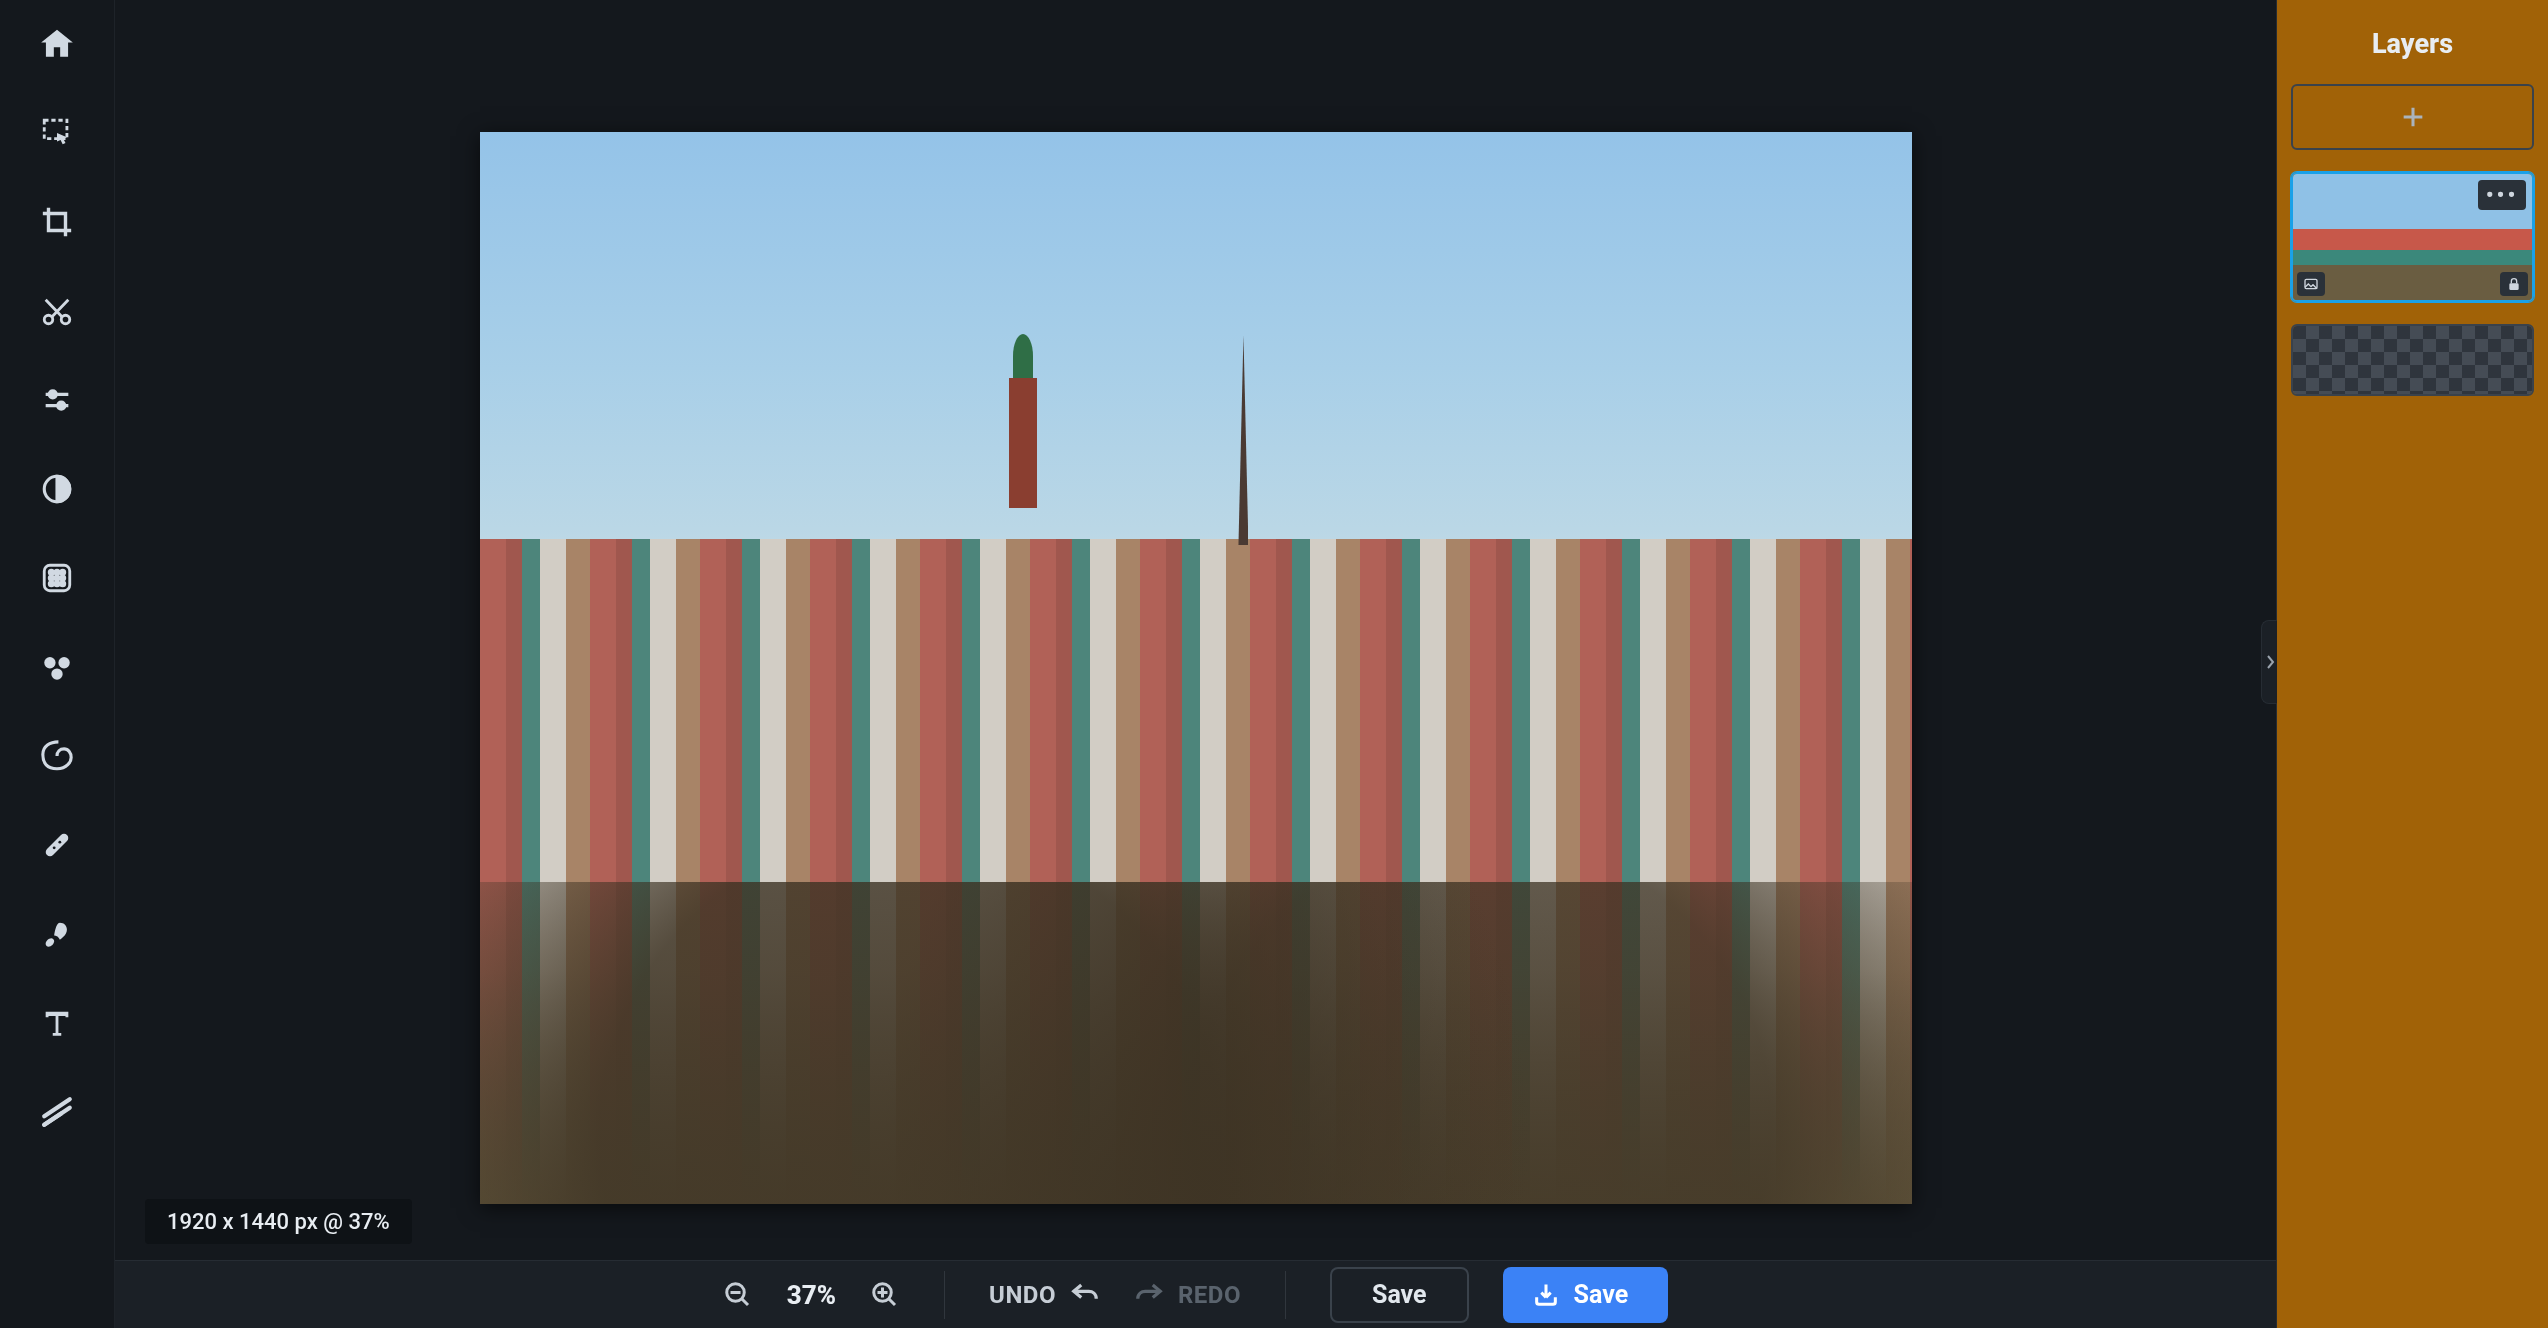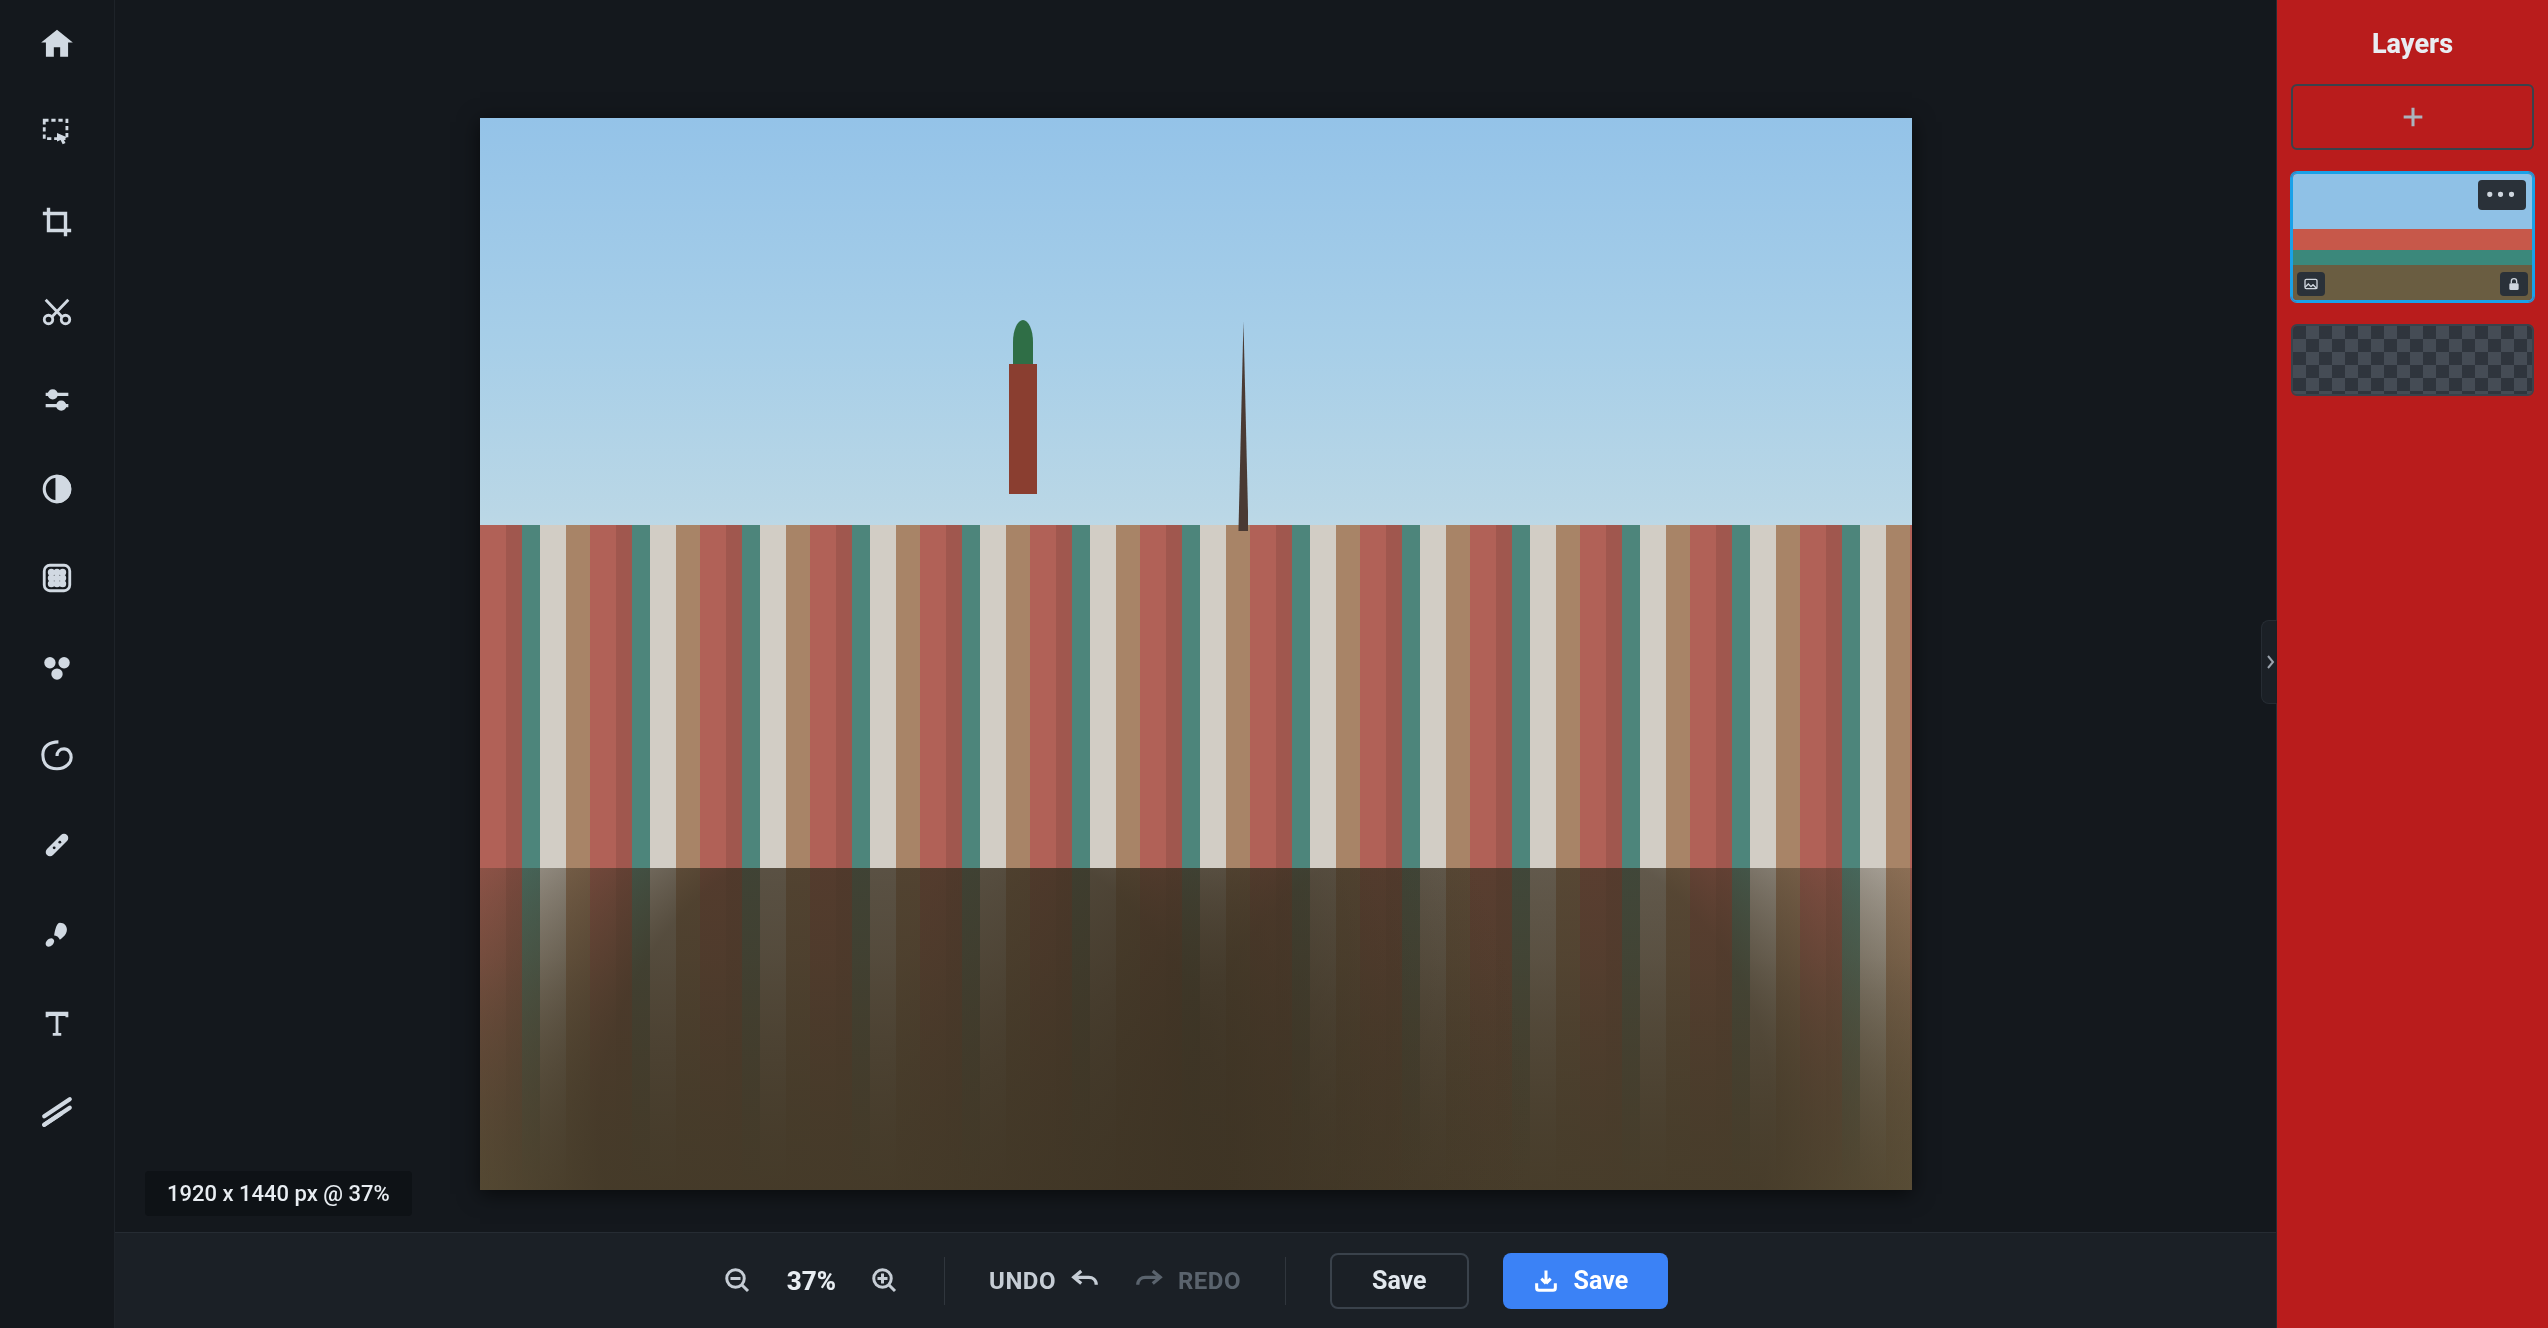--- a/index.html
+++ b/index.html
@@ -94,21 +94,21 @@
   background: #0e1216;
   color: #e8edf2;
   font-size: 22px;
   font-weight: 500;
   padding: 10px 22px;
   border-radius: 4px;
 }
 
 
 .bottom-bar {
-  height: 96px;
+  height: 68px;
   background: #1b2026;
   border-top: 1px solid #262c33;
   display: flex;
   align-items: center;
   justify-content: center;
   gap: 44px;
   position: relative;
 }
 .zoom-group, .history-group, .action-group {
   display: flex; align-items: center; gap: 34px;
@@ -134,21 +134,21 @@
   cursor: pointer;
 }
 .btn.ghost { border: 2px solid #3a424b; color: #e2e8ee; }
 .btn.primary { background: #3b82f6; color: #fff; padding-left: 29px; }
 .btn svg { width: 28px; height: 28px; }
 
 
 .right {
   width: 272px;
   flex: 0 0 272px;
-  background: #b91c1c;
+  background: #a16207;
   border-left: 1px solid #262c33;
   display: flex;
   flex-direction: column;
   position: relative;
 }
 .right-header {
   text-align: center;
   font-size: 27px;
   font-weight: 800;
   padding: 28px 0 24px;

